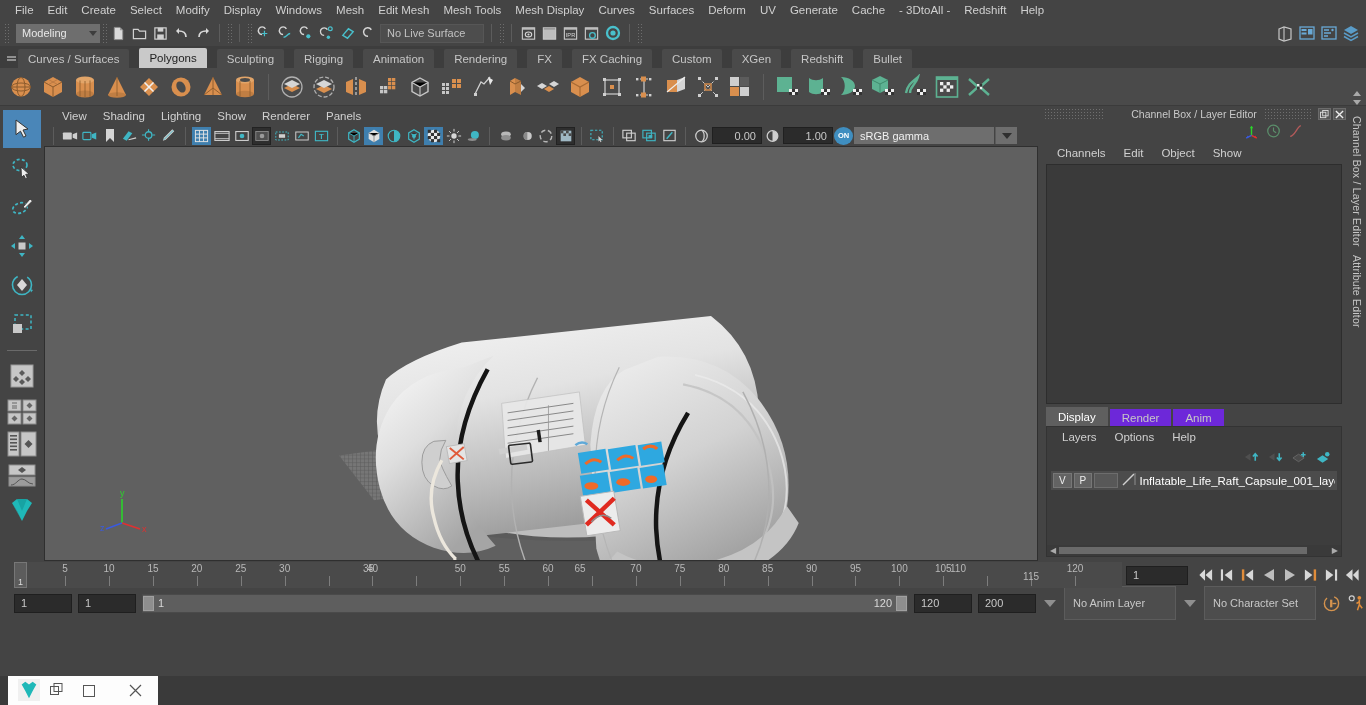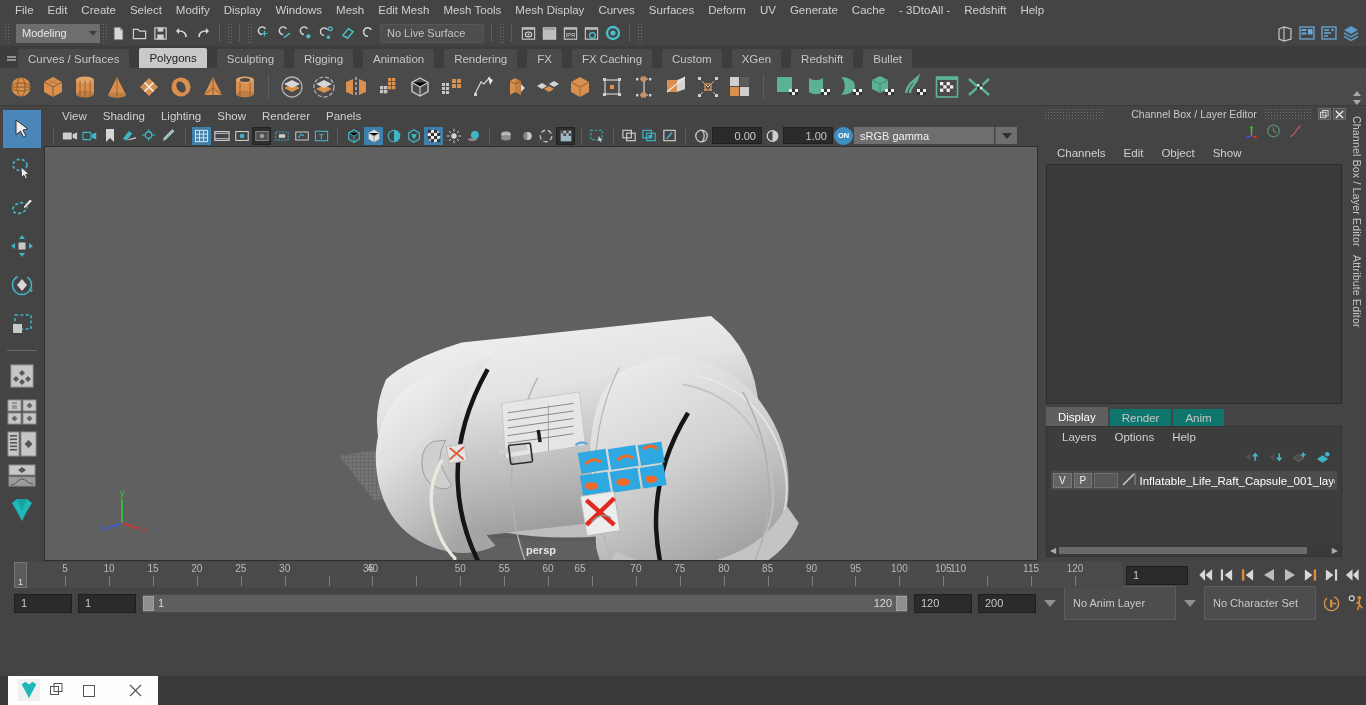--- a/index.html
+++ b/index.html
@@ -104,21 +104,21 @@
   .rp-title .dots{ position:absolute; height:12px; background-image:radial-gradient(#6f6f6f 0.8px,transparent 0.9px);background-size:3px 3px;}
   .rp-title .wbtns{ position:absolute; right:2px; top:2px; display:flex; gap:2px;}
   .wbtn{ width:13px;height:12px; background:#565656; border:1px solid #6b6b6b; display:flex;align-items:center;justify-content:center;}
   .rp-iconrow{ height:20px; display:flex; align-items:center; justify-content:flex-end; gap:5px; padding-right:44px;}
   .rp-menus{ height:22px; display:flex; align-items:center; padding-left:8px;}
   .rp-menus .rm{ padding:1px 9px; font-size:11.5px; color:#d0d0d0;}
   .channelbox{ flex:1; margin:0 6px 0 6px; background:#3a3a3a; border:1px solid #2d2d2d;}
   .layerbox{ height:150px; margin:3px 6px 4px 6px; display:flex; flex-direction:column;}
   .ltabs{ display:flex; align-items:flex-end; height:19px; }
   .ltab{ height:17px;padding:0 12px;display:flex;align-items:center;font-size:11.5px;
-     background:#0f766e;color:#c6c6c6;margin-right:2px;}
+     background:#6d28d9;color:#c6c6c6;margin-right:2px;}
   .ltab.active{ background:#5f5f5f;color:#fff;height:19px;}
   .lbody{ flex:1; background:#3d3d3d; border:1px solid #333; display:flex; flex-direction:column;}
   .lmenus{ height:20px;display:flex;align-items:center;padding-left:6px;}
   .lmenus .lm{ padding:0 9px;font-size:11.5px;color:#d0d0d0;}
   .lbtnrow{ height:22px;display:flex;align-items:center;justify-content:flex-end;gap:9px;padding-right:10px;}
   .layerlist{ flex:1; background:#3d3d3d; padding:2px 4px; }
   .layerrow{ height:19px;display:flex;align-items:center;background:#4c4c4c;gap:2px;padding:0 2px;}
   .lchk{ width:19px;height:15px;background:#636363;border:1px solid #777;color:#eee;font-size:10px;
      display:flex;align-items:center;justify-content:center;}
   .lblank{ width:24px;height:15px;background:#585858;border:1px solid #6d6d6d;}
@@ -1127,21 +1127,20 @@
           <g>
             <rect x="578" y="450" width="20" height="20" fill="#e4e4e4" stroke="#bbb" transform="rotate(-10 588 460)"></rect>
             <path d="M580 454 l16 12 M596 452 l-16 14" stroke="#e05a3a" stroke-width="2"></path>
           </g>
 
           <path d="M398 330 q-16 30 -8 60 q6 28 22 44" fill="none" stroke="#ece7dd" stroke-width="3.4"></path>
           <path d="M412 434 q-14 18 -2 34 q10 14 24 4 q12 -10 2 -24" fill="none" stroke="#ece7dd" stroke-width="3.2"></path>
           <ellipse cx="420" cy="448" rx="8" ry="7" fill="none" stroke="#ddd8ce" stroke-width="3"></ellipse>
           <path d="M425 455 q10 4 12 14 q2 10 -8 12" fill="none" stroke="#e4dfd5" stroke-width="3"></path>
         </svg>
-        <div class="persp-label">persp</div>
         <div class="axisgiz">
           <svg width="60" height="50" viewBox="0 0 60 50">
             <path d="M22 38 L22 14" stroke="#2bd42b" stroke-width="1.6"></path>
             <path d="M22 38 L40 44" stroke="#e03030" stroke-width="1.6"></path>
             <path d="M22 38 L6 44" stroke="#3a5ae0" stroke-width="1.6"></path>
             <text x="20" y="11" font-size="9" fill="#2bd42b" font-family="Liberation Sans">y</text>
             <text x="42" y="47" font-size="9" fill="#e03030" font-family="Liberation Sans">x</text>
             <text x="0" y="46" font-size="9" fill="#3a5ae0" font-family="Liberation Sans">z</text>
           </svg>
         </div>
@@ -1309,21 +1308,21 @@
         <div class="ticklabel" style="left: 797.555px;">90</div>
         <div class="tick" style="left: 841.462px;"></div>
         <div class="ticklabel" style="left: 841.462px;">95</div>
         <div class="tick" style="left: 885.37px;"></div>
         <div class="ticklabel" style="left: 885.37px;">100</div>
         <div class="tick" style="left: 929.277px;"></div>
         <div class="ticklabel" style="left: 929.277px;">105</div>
         <div class="tick" style="left: 973.185px;"></div>
         <div class="ticklabel" style="left: 944px;">110</div>
         <div class="tick" style="left: 1017.09px;"></div>
-        <div class="ticklabel" style="left: 1017.09px;">115</div>
+        <div class="ticklabel" style="left: 1017.09px; margin-top: 8px;">115</div>
         <div class="tick" style="left: 1061px;"></div>
         <div class="ticklabel" style="left: 1061px;">120</div>
       </div>
     <div class="playbackctl">
       <div class="frfield">1</div>
       <div class="pbtn">
         <svg width="17" height="14" viewBox="0 0 18 14">
             <path d="M2 1v12M9 7l7-6v12zM2.5 7l6-6v12z" fill="#d8d8d8"></path>
           </svg>
       </div>

